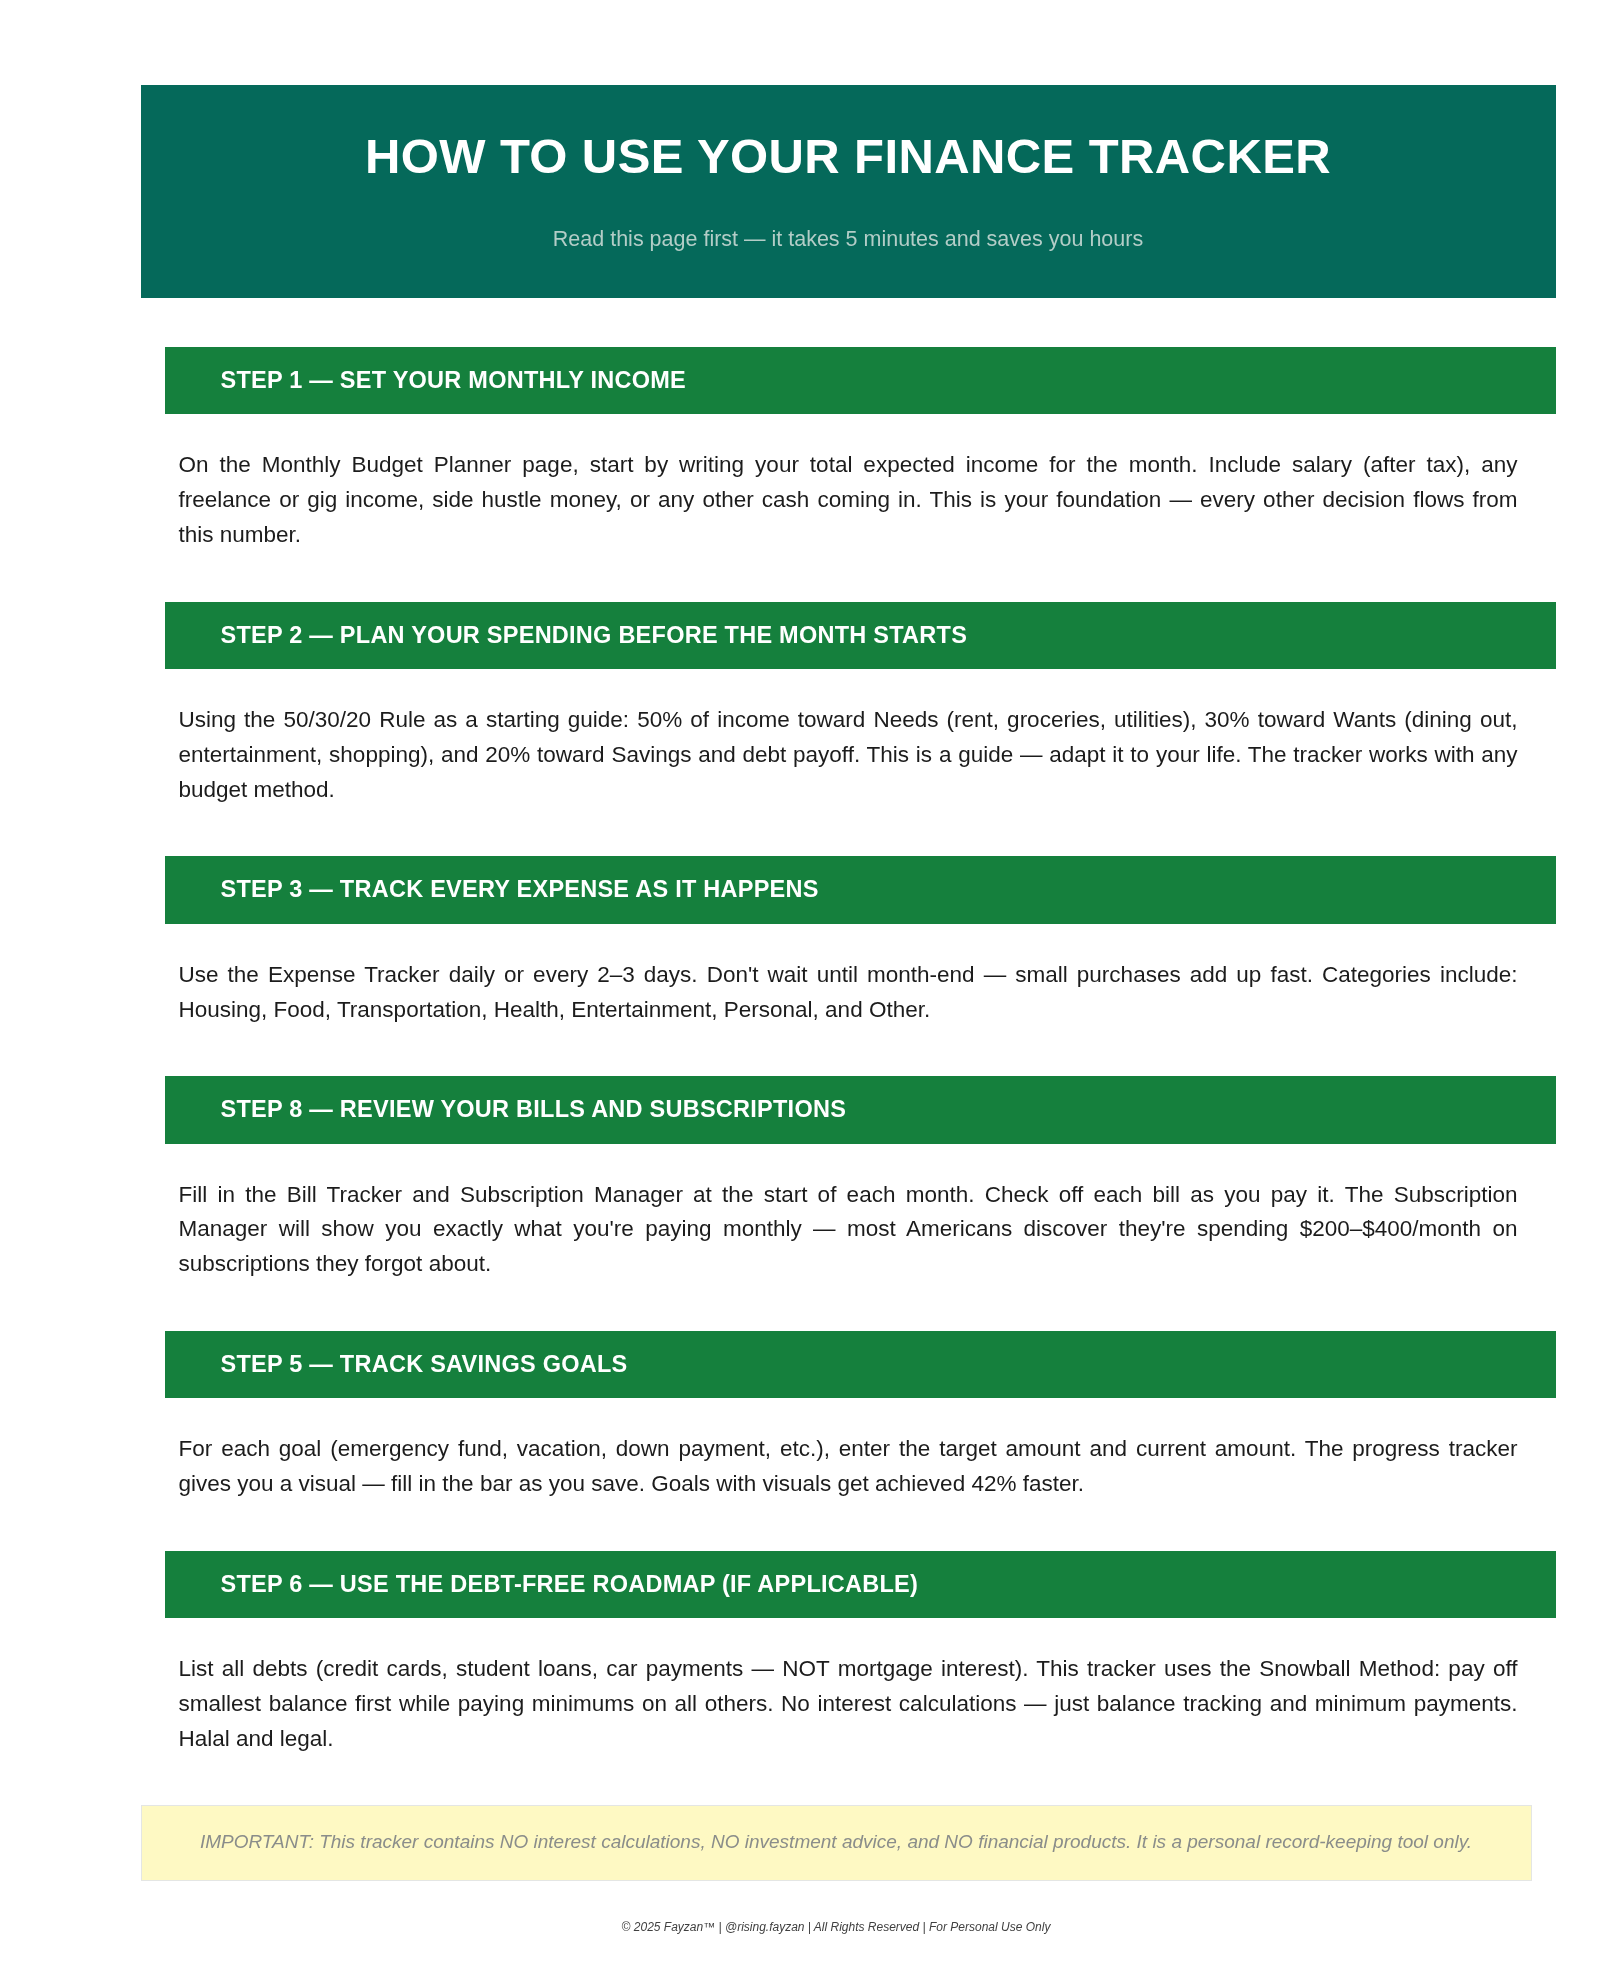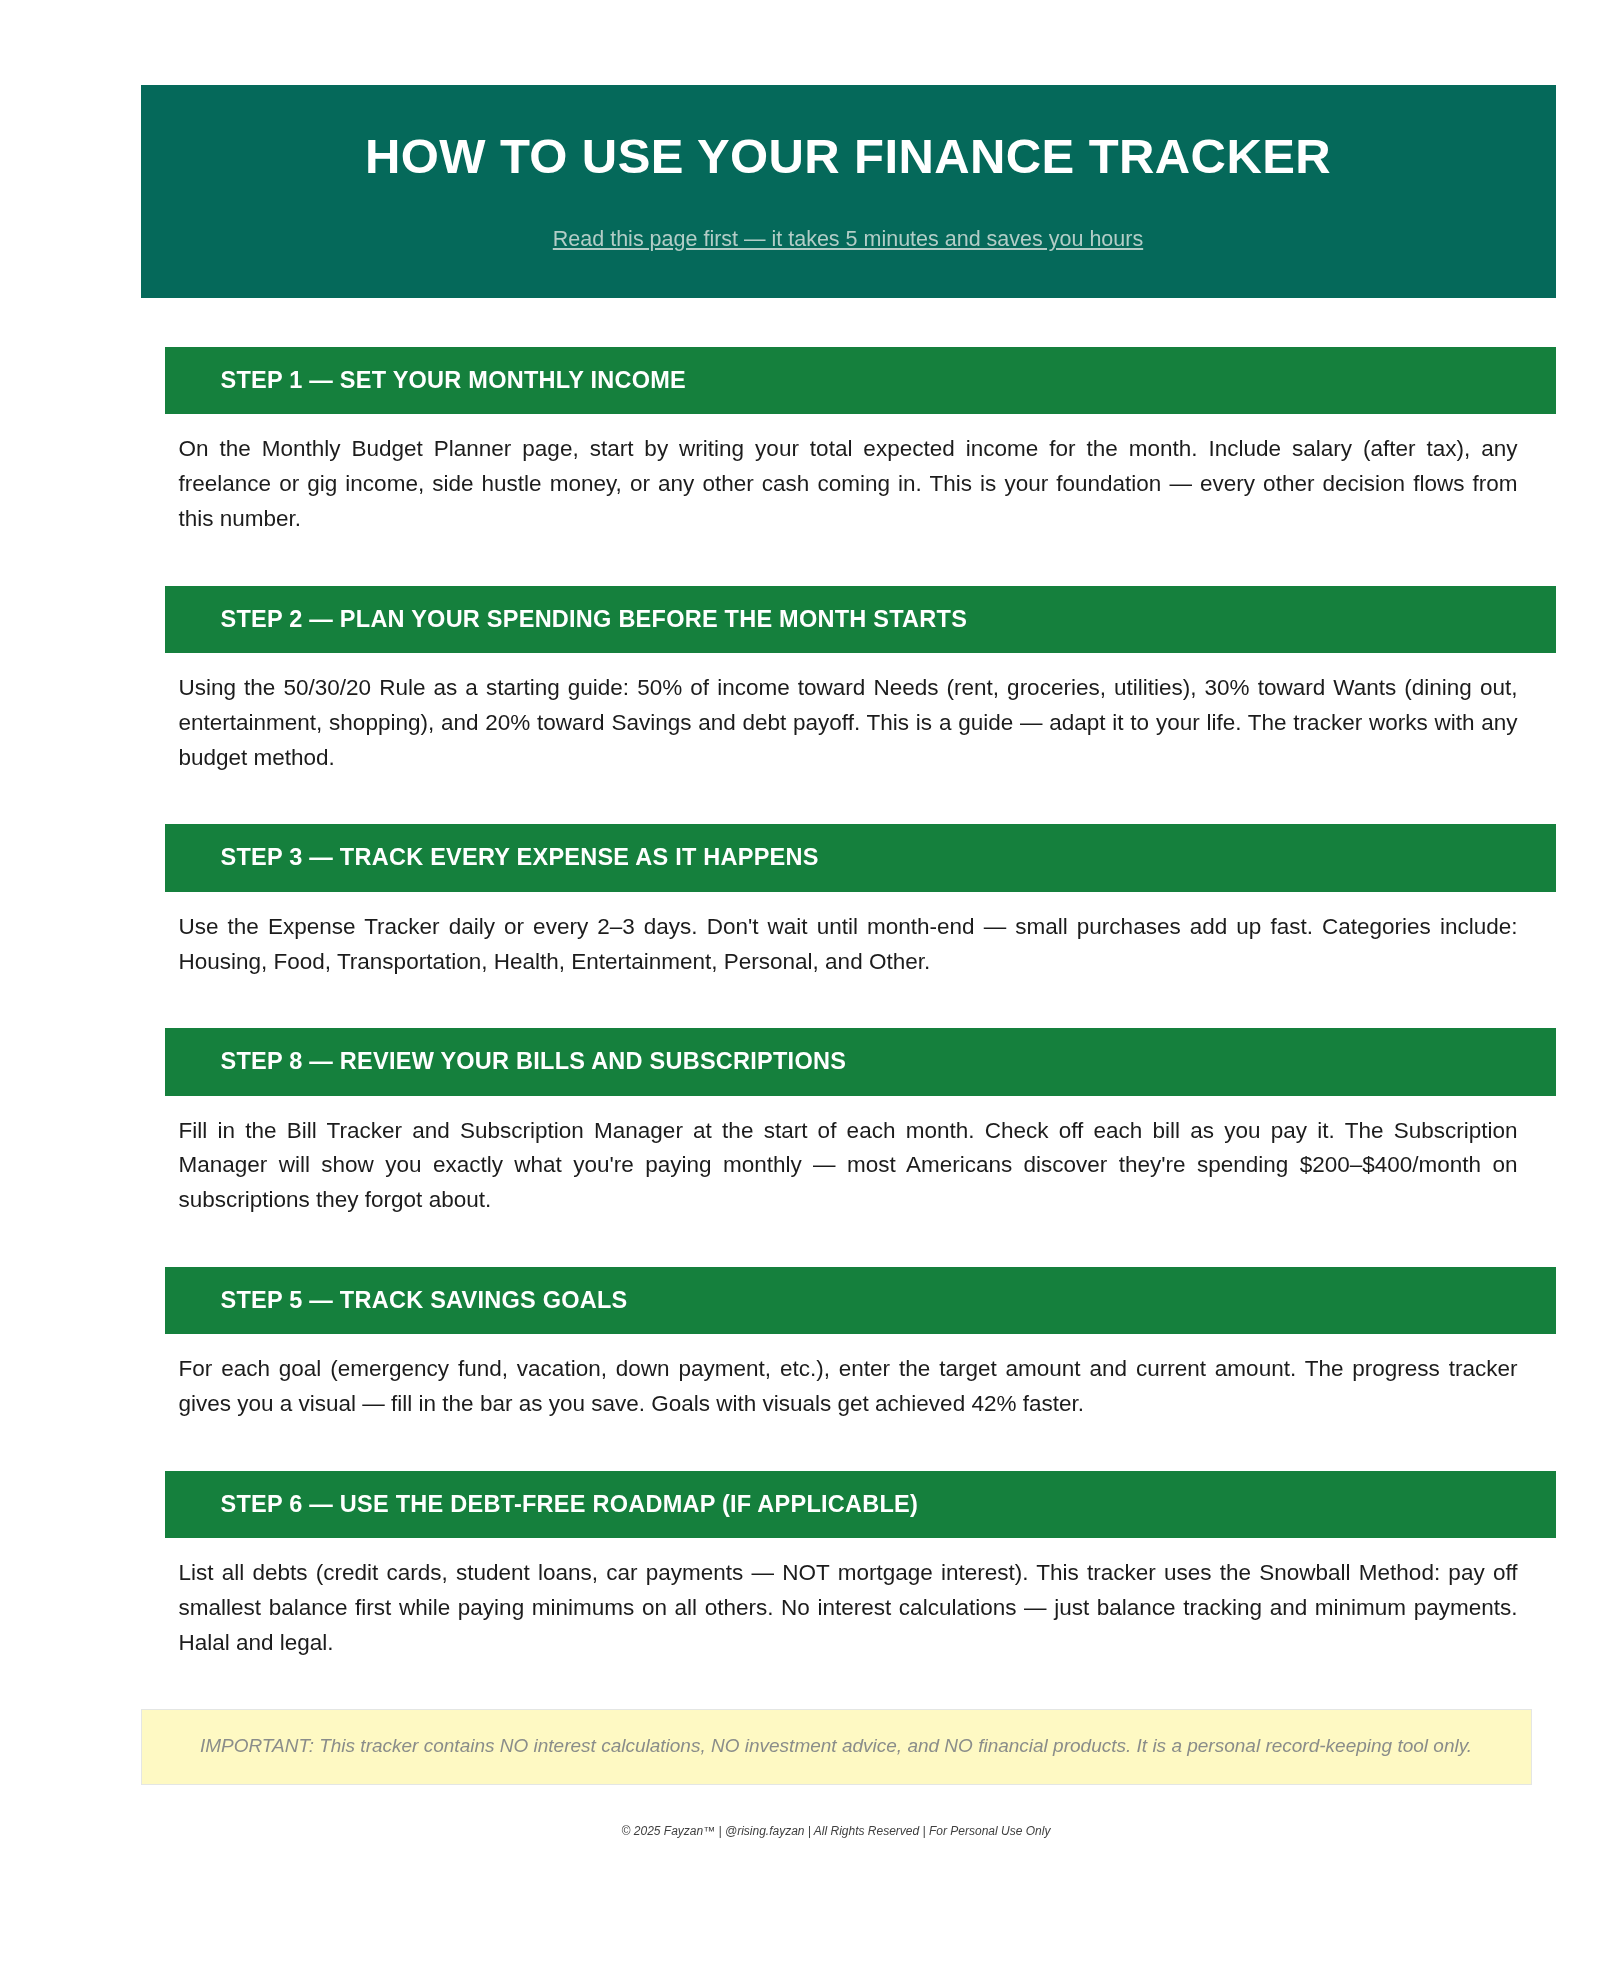--- a/index.html
+++ b/index.html
@@ -47,42 +47,41 @@
     margin: 0;
     text-align: center;
   }
   .masthead-subtitle {
     color: #b3cdc7;
     font-size: 21.5px;
     font-weight: normal;
     line-height: 1.3;
     margin: 42px 0 0 0;
     text-align: center;
-    text-decoration: underline;
   }
 
   
   .step-block {
     margin-top: 49px;
   }
   .step-header {
     background: #15803d;
     width: 100%;
     padding: 19px 32px 20px 32px;
   }
   .step-header-label {
     color: #ffffff;
     font-size: 23.5px;
     font-weight: bold;
     letter-spacing: 0.25px;
     line-height: 1.2;
     display: block;
   }
   .step-body {
-    padding: 18px 14px 0 14px;
+    padding: 34px 14px 0 14px;
   }
   .step-body-text {
     font-size: 22.5px;
     line-height: 1.55;
     color: #1c1c1c;
     text-align: justify;
     margin: 0;
     font-weight: normal;
   }
 

